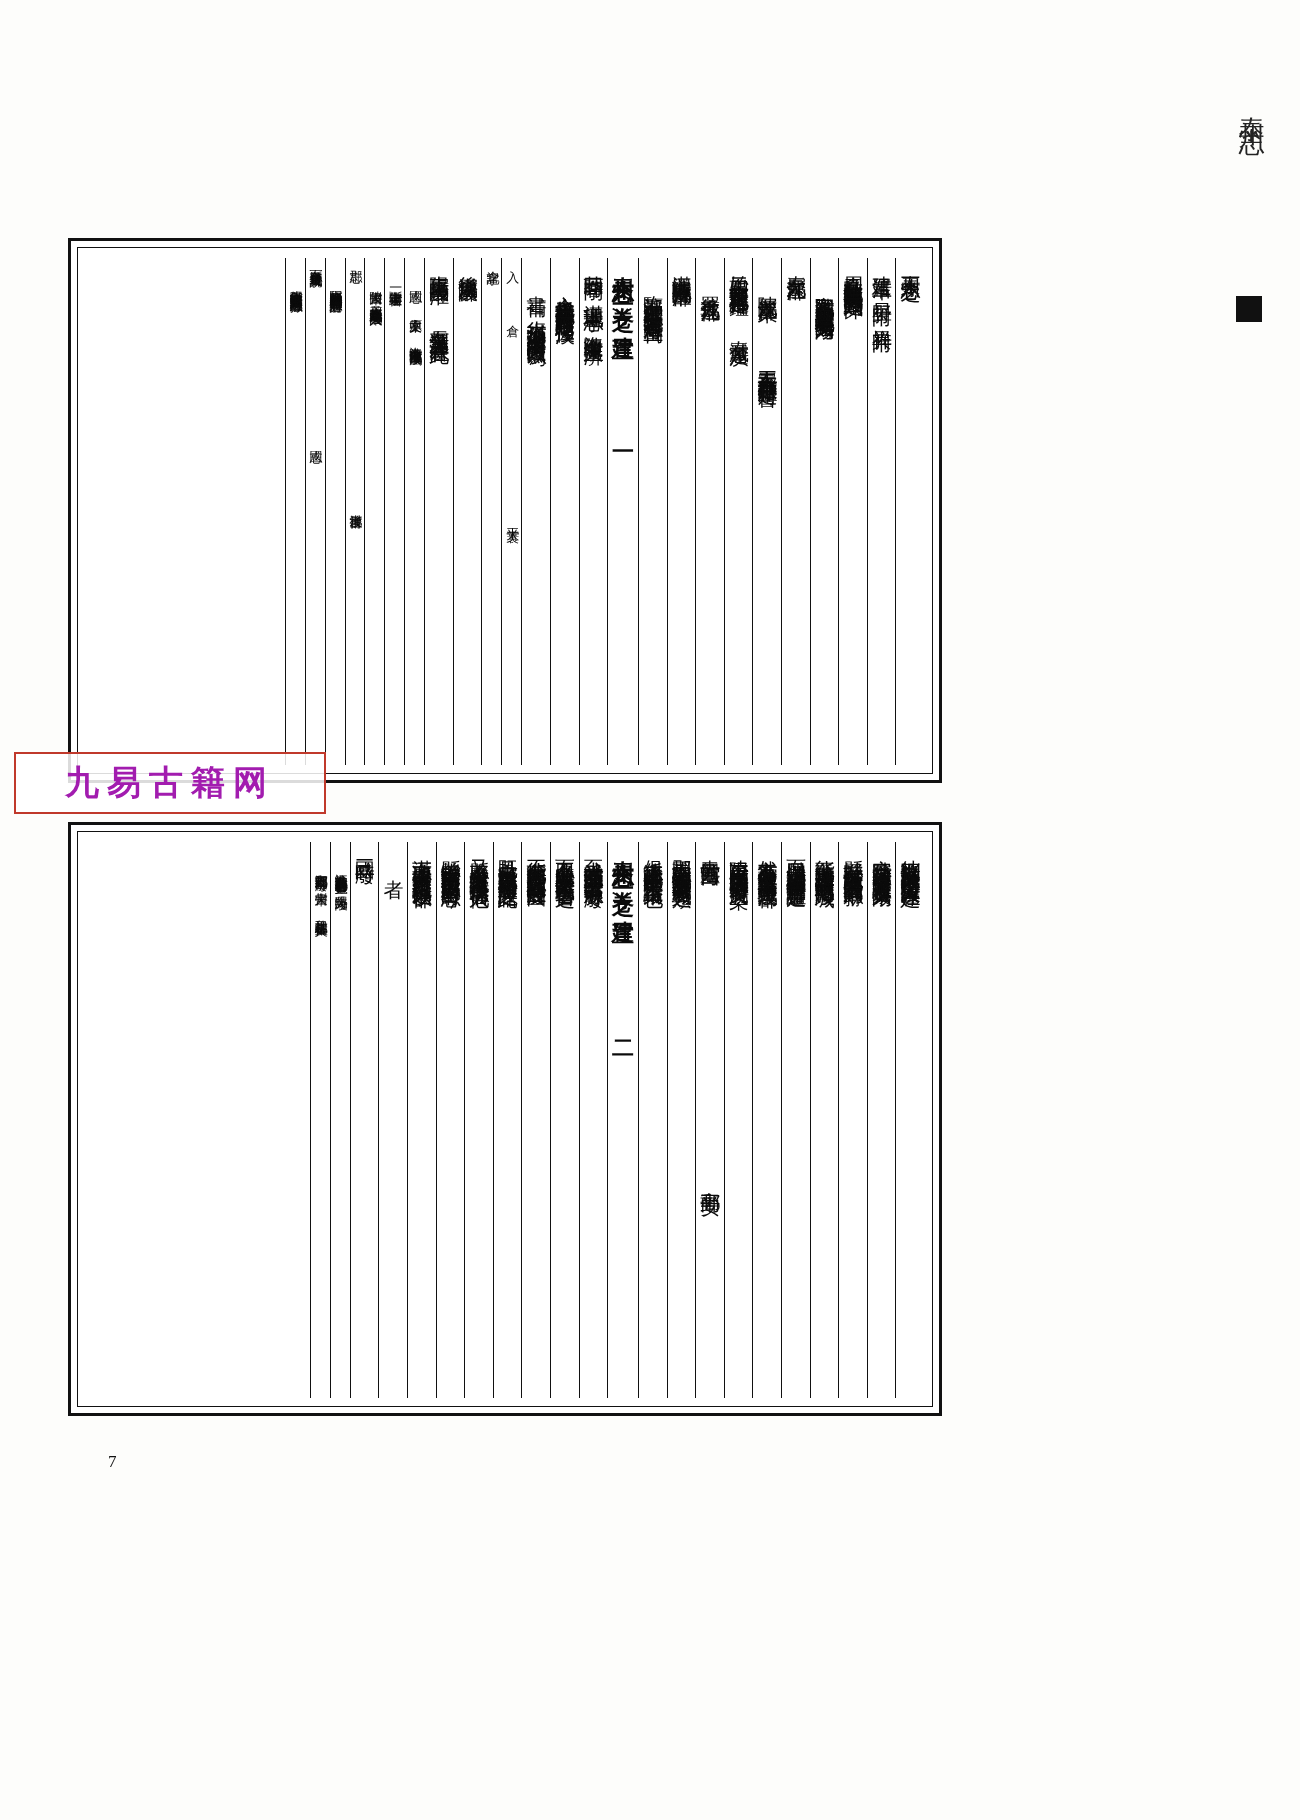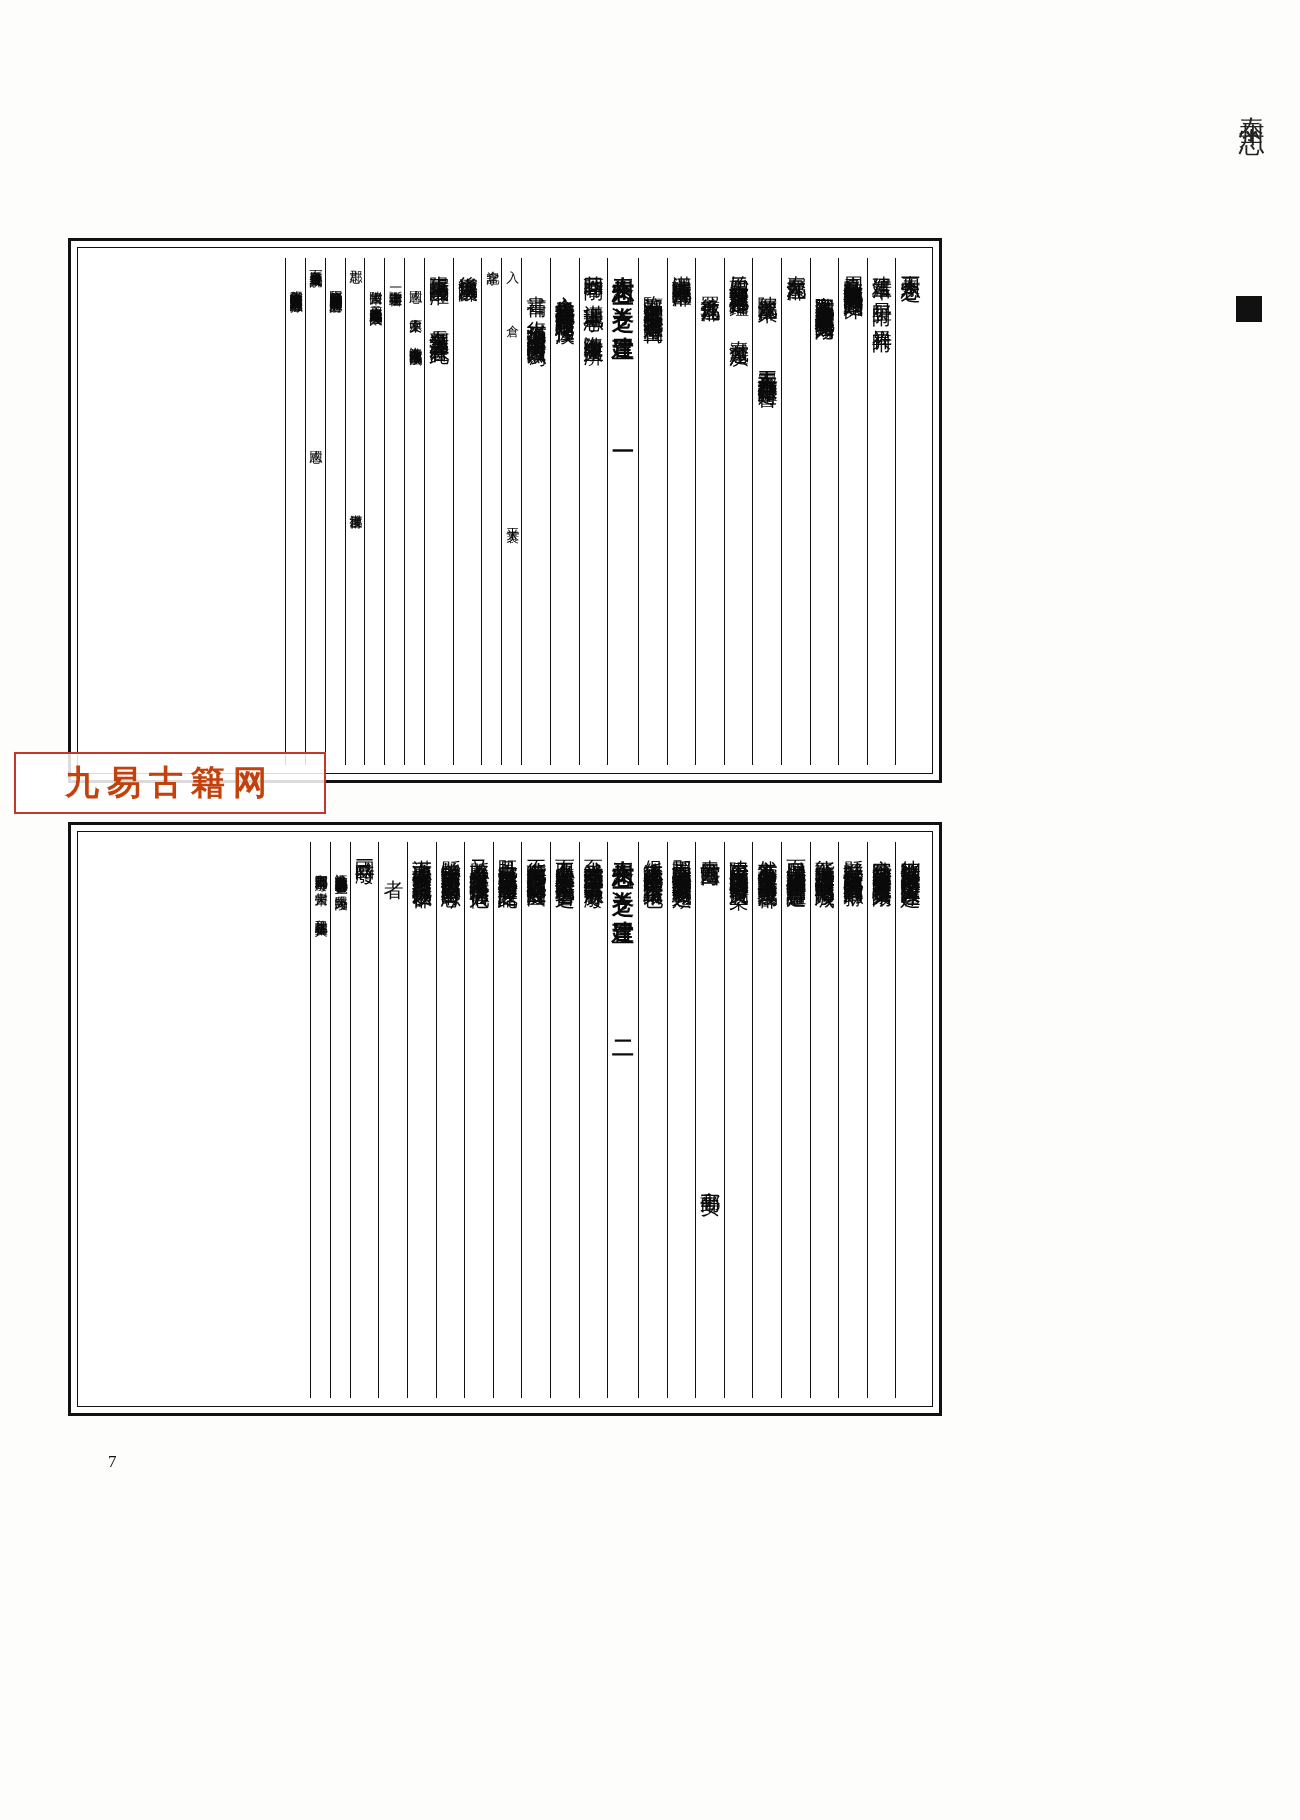--- a/index.html
+++ b/index.html
@@ -90,21 +90,21 @@
   
   .watermark{
     position:absolute;
     left:14px; top:752px;
     width:312px;height:62px;
     border:2px solid #c0392b;
     box-sizing:border-box;
     background:rgba(255,255,255,.85);
     display:flex;align-items:center;justify-content:center;
     gap:10px;
-    color:#c2410c;
+    color:#a21caf;
     font-size:34px;
     font-weight:bold;
     letter-spacing:8px;
     font-family:"DejaVu Sans", sans-serif;
   }
   
   .folio{
     position:absolute;
     left:108px; top:1452px;
     font-size:17px;

